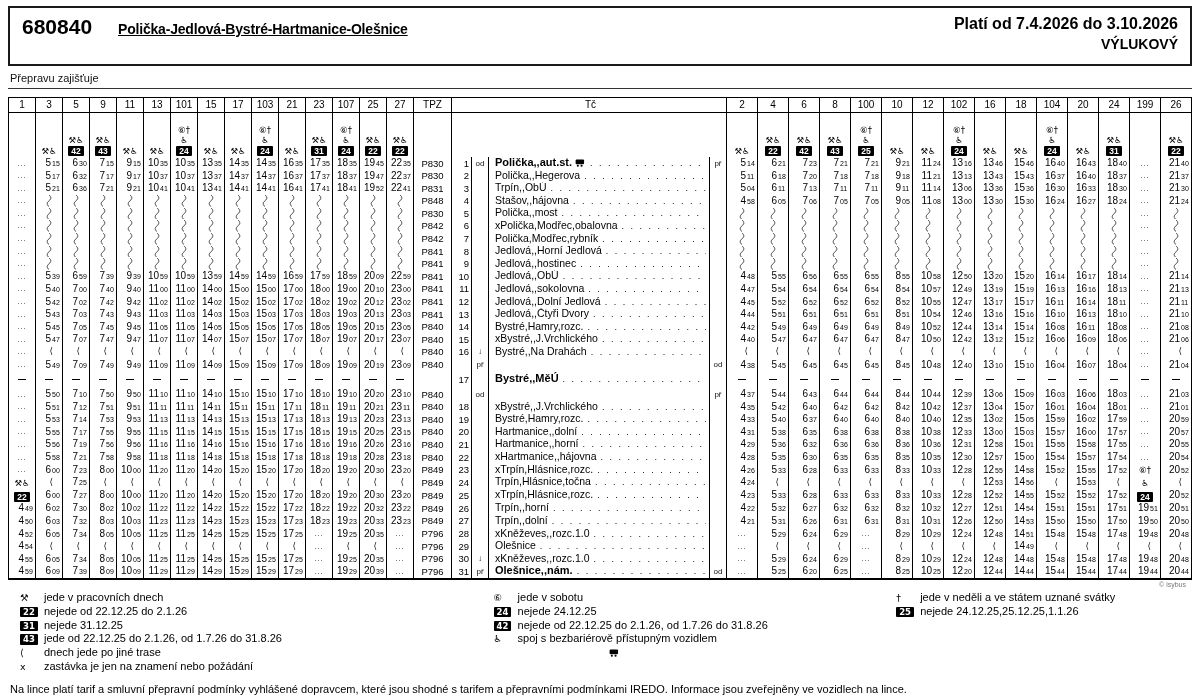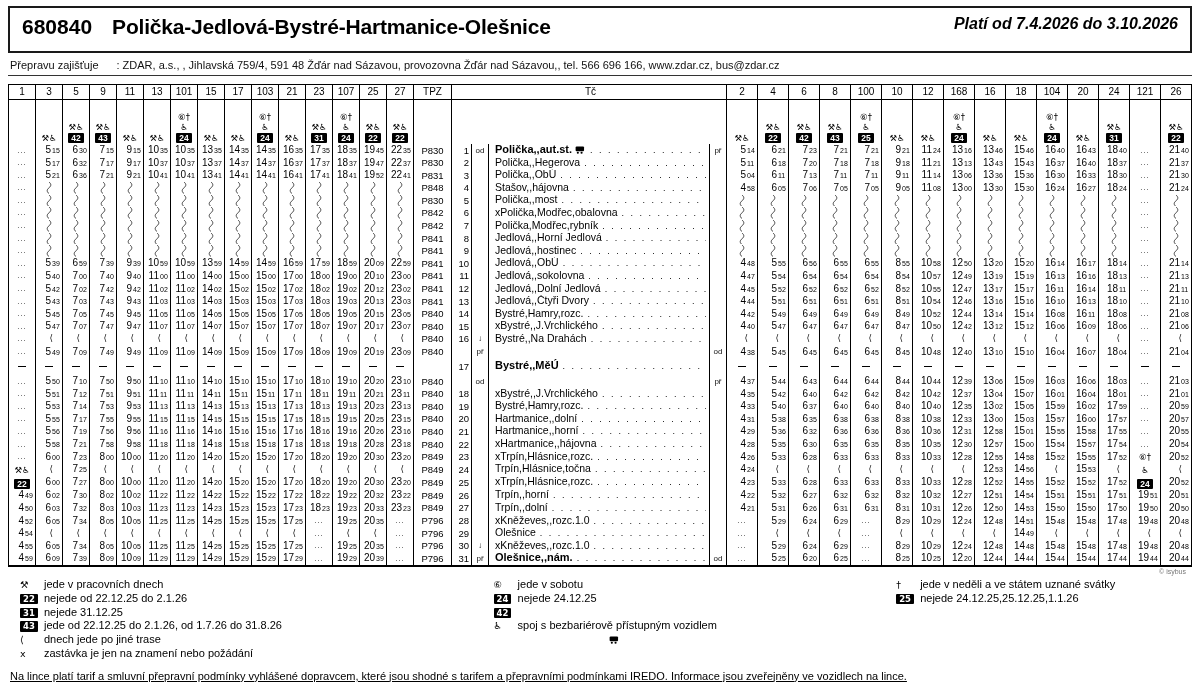--- a/index.html
+++ b/index.html
@@ -1,22 +1,22 @@
 <!DOCTYPE html>
 <html><head>
 <meta charset="utf-8">
 <style>
   html,body{margin:0;padding:0;background:#fff;}
   body{width:1200px;height:699px;overflow:hidden;font-family:"Liberation Sans","DejaVu Sans",sans-serif;color:#000;}
   .page{box-sizing:border-box;padding:6px 8px 0;}
   .headbox{border:2px solid #1a1a1a;display:flex;justify-content:space-between;align-items:flex-start;padding:7px 12px 12px;}
-  .hleft{display:flex;align-items:baseline;gap:20px;}
+  .hleft{display:flex;align-items:baseline;gap:26px;}
   .rnum{font-size:21px;font-weight:bold;}
-  .rname{font-size:21px;font-weight:bold;letter-spacing:-0.2px;}
-  .hright{text-align:right;font-style:italic;}
+  .rname{font-size:14px;font-weight:bold;letter-spacing:-0.2px;text-decoration:underline;}
+  .hright{text-align:right;}
   .validity{font-size:16px;font-weight:bold;}
   .vtype{font-size:14px;font-weight:bold;margin-top:3px;}
   .opline{font-size:11px;padding:6px 2px 4px;display:flex;gap:18px;color:#111;}
   .rule{border-bottom:1px solid #333;margin-bottom:8px;}
 
   table#tt{border-collapse:collapse;table-layout:fixed;width:1184px;border:1px solid #000;border-bottom:2px solid #000;margin-top:8px;}
   #tt td{padding:0;vertical-align:middle;overflow:hidden;white-space:nowrap;}
   #tt tr.nums td{border-bottom:1px solid #000;font-size:10px;text-align:center;height:14px;line-height:14px;}
   #tt td.tclab{text-align:left;padding-left:3px;font-size:10px;}
   #tt td.c{border-left:1px solid #000;}
@@ -46,38 +46,38 @@
   .hsep{display:block;margin:0 auto;width:8px;border-top:1px solid #000;}
   .credit{text-align:right;font-size:7px;color:#777;padding:1px 6px 0;}
 
   .legend{display:flex;margin-top:3px;font-size:11px;}
   .lcol1{width:40%;}.lcol2{width:34%;}.lcol3{width:26%;}
   .lrow{display:flex;align-items:center;height:13.8px;line-height:13.8px;}
   .lrow.indent{margin-left:112px;}
   .lsym{width:36px;flex:none;padding-left:12px;box-sizing:border-box;font-family:"DejaVu Sans",sans-serif;font-size:9.5px;display:flex;align-items:center;}
   .ltxt{white-space:nowrap;}
   .notes{font-size:11px;margin-top:9px;padding-left:2px;}
-  .notes p{margin:0 0 23px;text-decoration:underline;}
+  .notes p{margin:0 0 23px;}
 </style>
 </head>
 <body>
 
 <div class="page">
   <div class="headbox">
     <div class="hleft">
       <span class="rnum">680840</span>
       <span class="rname">Polička-Jedlová-Bystré-Hartmanice-Olešnice</span>
     </div>
     <div class="hright">
       <div class="validity">Platí od 7.4.2026 do 3.10.2026</div>
+      <div class="vtype">VÝLUKOVÝ</div>
     </div>
   </div>
   <div class="opline">
     <span>Přepravu zajišťuje</span>
-    <span>: ZDAR, a.s., , Jihlavská 759/4, 591 48 Žďár nad Sázavou, provozovna Žďár nad Sázavou,, tel. 566 696 166, www.zdar.cz, bus@zdar.cz</span>
   </div>
   <div class="rule"></div>
 
   <table id="tt">
       <colgroup>
         <col style="width:27px">
         <col style="width:27px">
         <col style="width:27px">
         <col style="width:27px">
         <col style="width:27px">
@@ -131,27 +131,27 @@
           <td class="c">27</td>
           <td class="tpzc">TPZ</td>
           <td class="tclab" colspan="4">Tč</td>
           <td class="c">2</td>
           <td class="c">4</td>
           <td class="c">6</td>
           <td class="c">8</td>
           <td class="c">100</td>
           <td class="c">10</td>
           <td class="c">12</td>
-          <td class="c">168</td>
+          <td class="c">102</td>
           <td class="c">16</td>
           <td class="c">18</td>
           <td class="c">104</td>
           <td class="c">20</td>
           <td class="c">24</td>
-          <td class="c">121</td>
+          <td class="c">199</td>
           <td class="c">26</td>
         </tr>
         <tr class="symr">
           <td class="c">
             <div class="symstack"></div>
           </td>
           <td class="c">
             <div class="symstack">
               <span class="sg">⚒♿</span>
             </div>
@@ -782,21 +782,21 @@
             <span class="t">
               <span class="h">22</span>
               <span class="m">41</span>
             </span>
           </td>
           <td class="tpzc">P831</td>
           <td class="tcc">3</td>
           <td class="ml"></td>
           <td>
             <div class="strow">
-              <span class="sname">Polička,,ObÚ</span>
+              <span class="sname">Trpín,,ObÚ</span>
               <span class="leaders"></span>
             </div>
           </td>
           <td class="mr"></td>
           <td class="c">
             <span class="t">
               <span class="h">5</span>
               <span class="m">04</span>
             </span>
           </td>
@@ -6028,20 +6028,21 @@
         <div class="lrow">
           <span class="lsym">
             <span class="badge">24</span>
           </span>
           <span class="ltxt">nejede 24.12.25</span>
         </div>
         <div class="lrow">
           <span class="lsym">
             <span class="badge">42</span>
           </span>
+          <span class="ltxt">nejede od 22.12.25 do 2.1.26, od 1.7.26 do 31.8.26</span>
         </div>
         <div class="lrow">
           <span class="lsym">♿</span>
           <span class="ltxt">spoj s bezbariérově přístupným vozidlem</span>
         </div>
         <div class="lrow indent">
           <span class="lsym">
             <svg class="tico" width="11" height="8" viewBox="0 0 12 9">
               <rect x="0.5" y="0.5" width="9.5" height="5.4" rx="1.2" fill="#000"></rect>
               <circle cx="3" cy="7.6" r="1.2" fill="#000"></circle>

